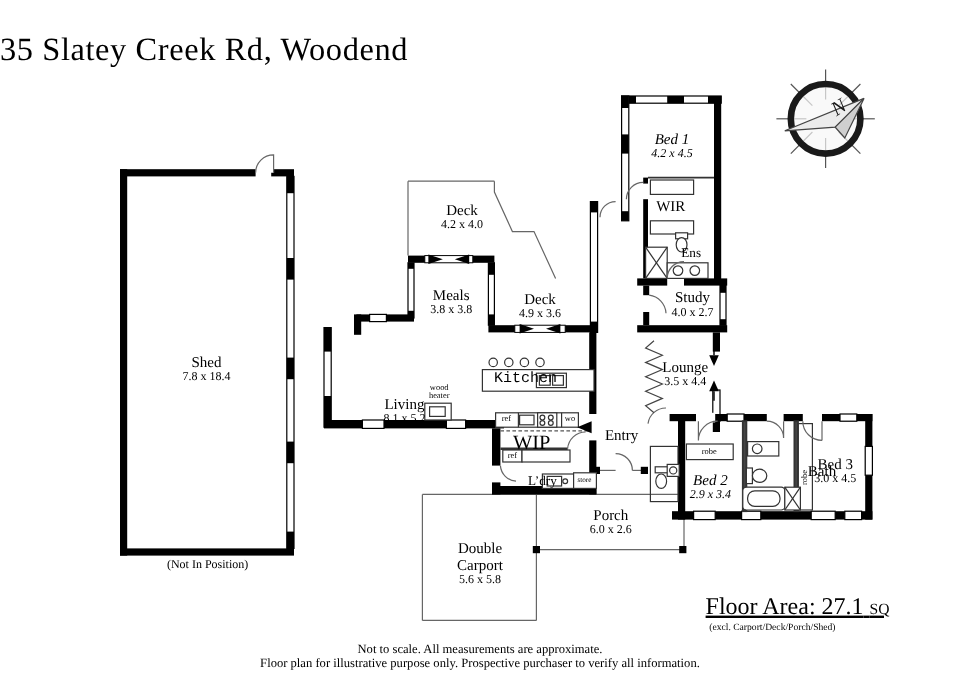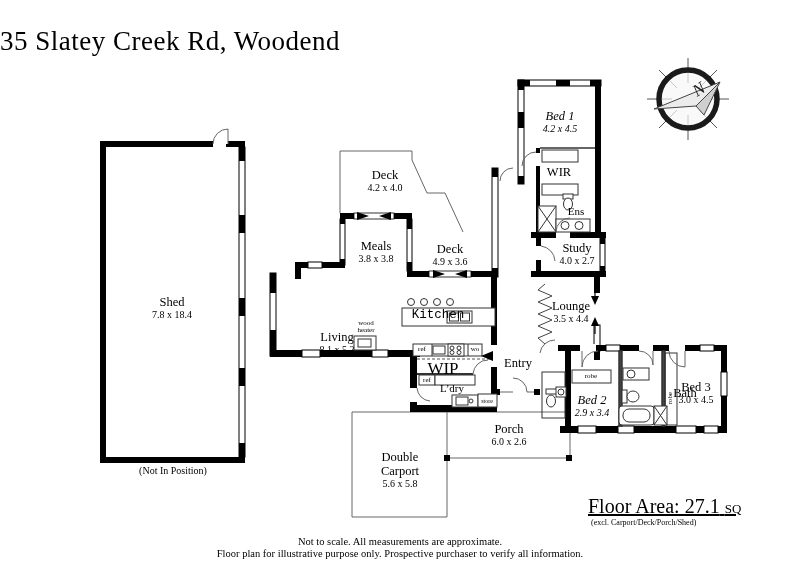--- a/index.html
+++ b/index.html
@@ -319,21 +319,21 @@
 
   <div class="room-label" style="left:438px;top:308px;font-family:Liberation Mono, monospace;">
     <div class="room-name">Kitchen</div>
   </div>
 
   <div class="room-label" style="left:443px;top:359px;">
     <div class="room-name" style="font-size:17px;">WIP</div>
   </div>
 
   <div class="room-label" style="left:452px;top:382px;">
-    <div class="room-name" style="font-size:11px;">L’dry</div>
+    <div class="room-name" style="font-size:11px;margin-top:13px;">L’dry</div>
   </div>
 
   <div class="room-label" style="left:518px;top:356px;font-family:Liberation Serif, serif;">
     <div class="room-name">Entry</div>
   </div>
 
   <div class="room-label" style="left:509px;top:422px;">
     <div class="room-name">Porch</div>
     <div class="room-dims">6.0 x 2.6</div>
   </div>

